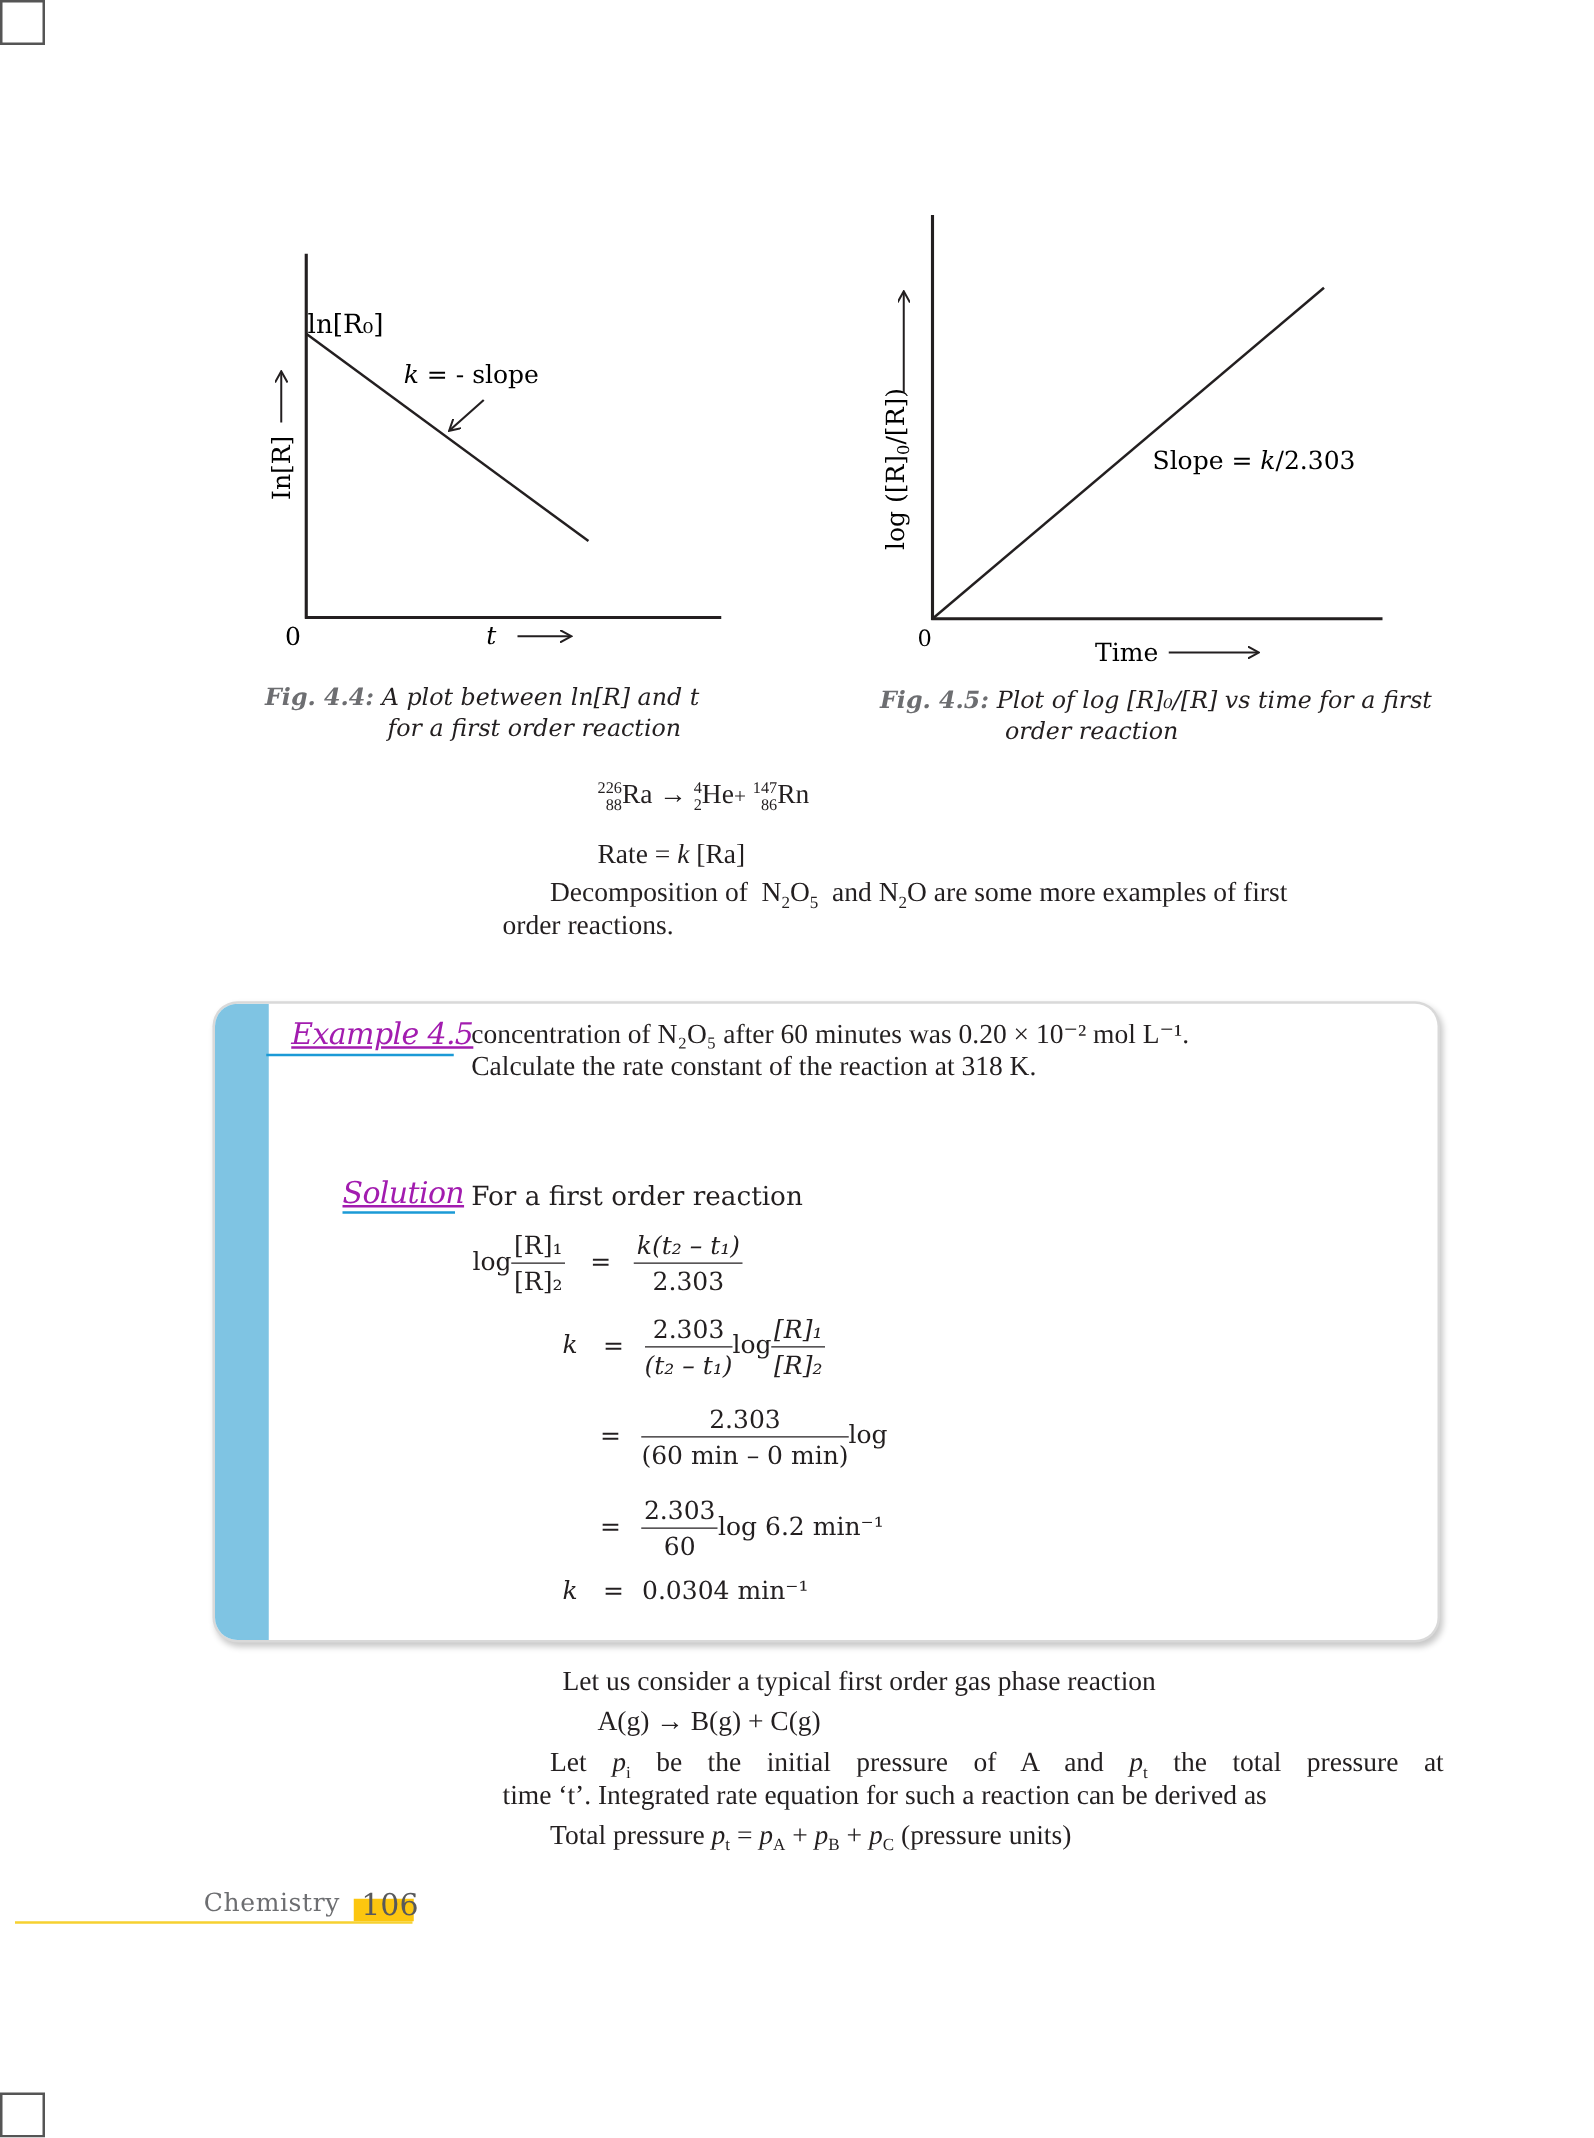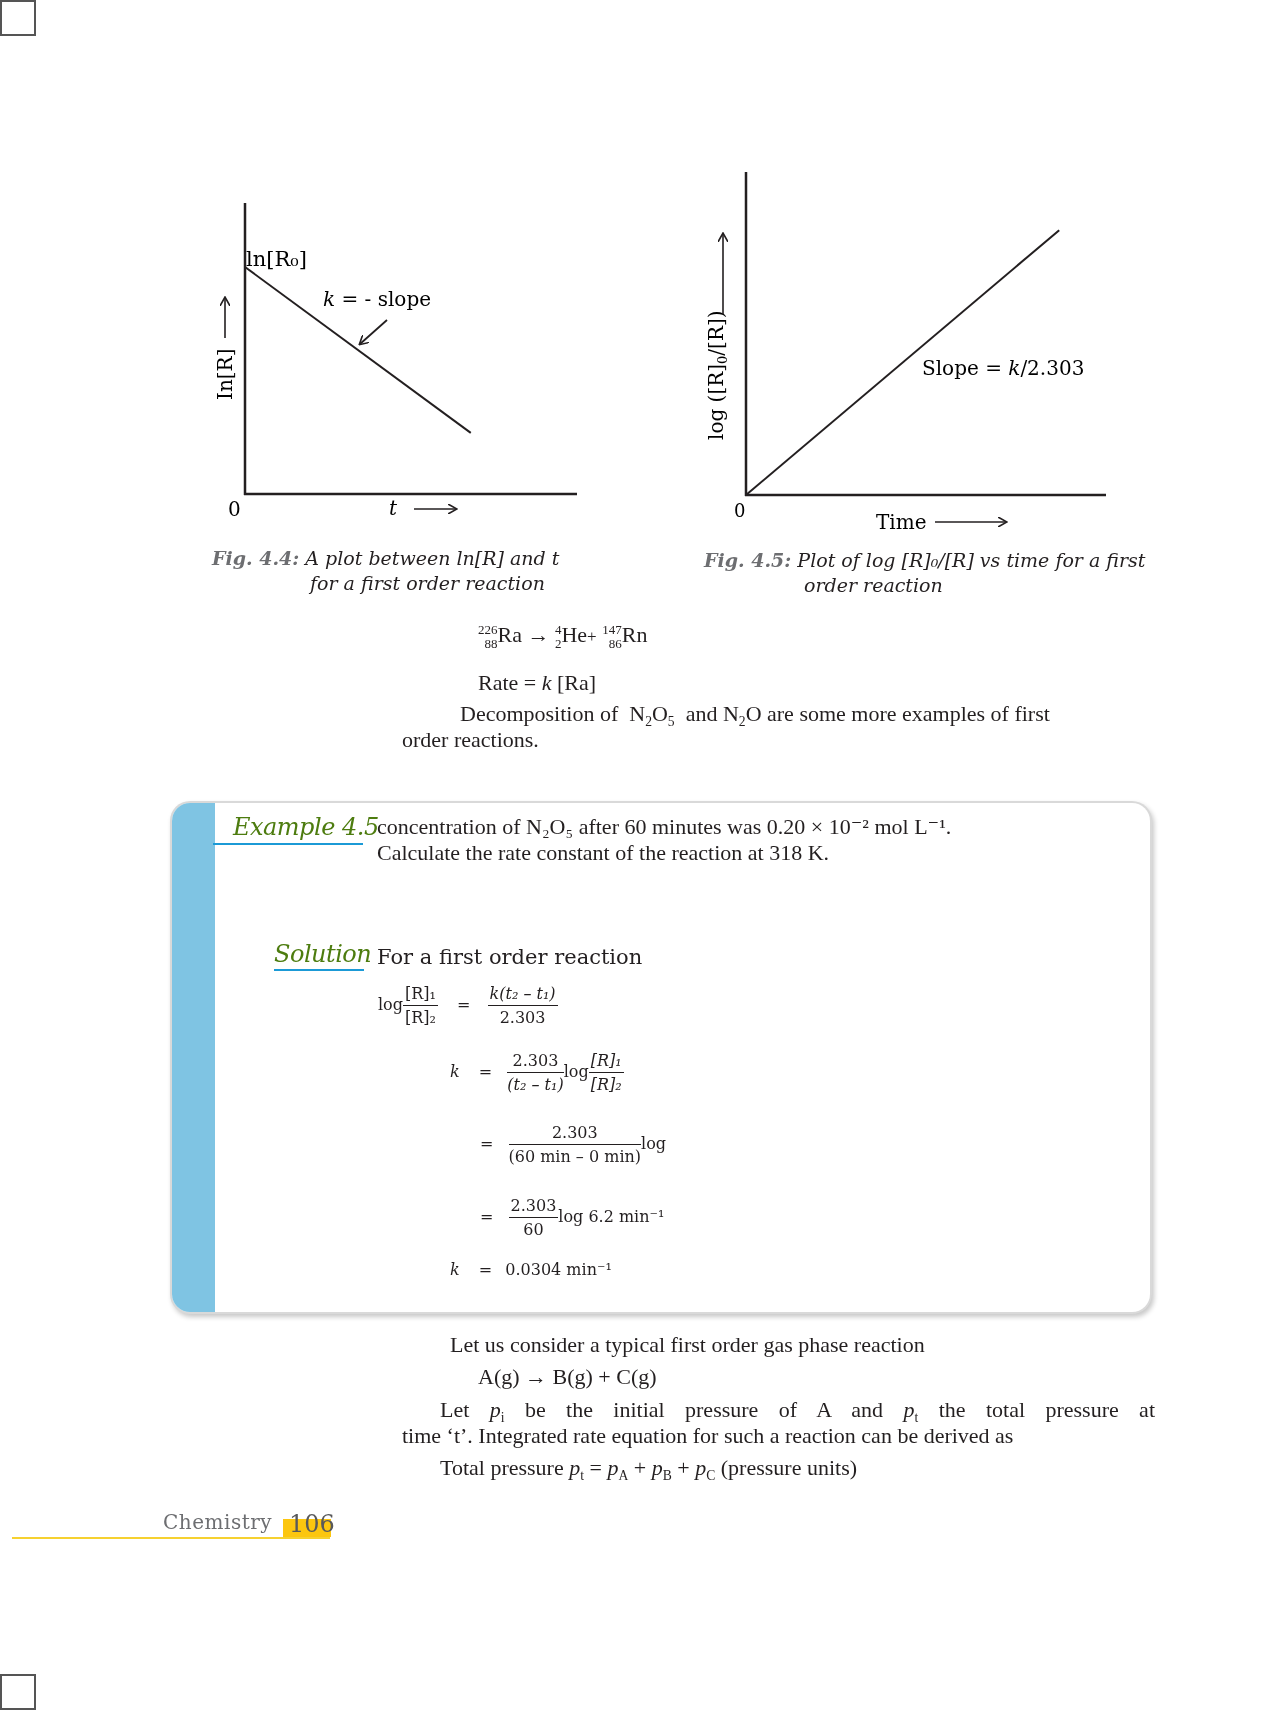--- a/index.html
+++ b/index.html
@@ -11,23 +11,23 @@
   .it { font-style:italic; }
   .corner { position:absolute; width:36px; height:36px; border:2px solid #555; box-sizing:border-box; background:#fff; }
   svg text { font-family:"DejaVu Serif", serif; }
   .cap { font-size:19px; font-style:italic; line-height:25px; color:#231f20; }
   .cap .lbl { font-weight:bold; color:#6d6e71; }
   sub, sup { font-size:62%; line-height:0; }
   .example-box { position:absolute; left:172px; top:803px; width:978px; height:509px;
                  border-radius:18px; background:#fff;
                  box-shadow: 0 0 0 2px #d9d9d9, 2px 3px 5px 2px #c8c8c8; overflow:hidden; }
   .example-strip { position:absolute; left:0; top:0; width:43px; height:100%; background:#7fc4e3; }
-  .ex-title { position:absolute; font-family:"DejaVu Serif", serif; font-style:italic; color:#4d7c0f; font-size:24px; letter-spacing:-0.5px; }
+  .ex-title { position:absolute; font-family:"DejaVu Serif", serif; font-style:italic; color:#a21caf; font-size:24px; letter-spacing:-0.5px;text-decoration:underline; }
   .ex-rule { position:absolute; height:2px; background:#1b9ad6; }
-  .math { font-family:"DejaVu Serif", serif; font-size:16px; position:absolute; white-space:nowrap; }
+  .math { font-family:"DejaVu Serif", serif; font-size:20px; position:absolute; white-space:nowrap; }
   .frac { display:inline-block; vertical-align:middle; text-align:center; }
   .frac .num { display:block; padding:0 2px 2px 2px; border-bottom:1.5px solid #231f20; }
   .frac .den { display:block; padding-top:2px; }
   .footer-line { position:absolute; left:12px; top:1537px; width:318px; height:2px; background:#f6d130; }
   .page-tab { position:absolute; left:283px; top:1519px; width:48px; height:18px; background:#fcc60f; }
 </style>
 </head>
 <body>
 
 <div class="corner" style="left:0;top:0;"></div>
@@ -77,21 +77,21 @@
 <div class="abs serif" style="left:478px;top:622px;font-size:22px;white-space:nowrap;">
   <span style="display:inline-block;vertical-align:middle;text-align:right;font-size:13px;line-height:14px;"><span>226</span><br><span>88</span></span><span>Ra</span>
   <span>→</span>
   <span style="display:inline-block;vertical-align:middle;text-align:right;font-size:13px;line-height:14px;"><span>4</span><br><span>2</span></span><span>He</span><span style="font-size:17px;">+</span>
   <span style="display:inline-block;vertical-align:middle;text-align:right;font-size:13px;line-height:14px;"><span>147</span><br><span>86</span></span><span>Rn</span>
 </div>
 <div class="abs serif" style="left:478px;top:670px;font-size:22px;">
   <span>Rate =</span> <span class="it">k</span> <span>[Ra]</span>
 </div>
 
-<div class="abs serif" style="left:440px;top:700px;font-size:22px;line-height:27px;width:715px;margin-left:20px;">
+<div class="abs serif" style="left:440px;top:700px;font-size:22px;line-height:27px;width:715px;">
   <span>Decomposition of</span>&nbsp; <span>N</span><sub>2</sub><span>O</span><sub>5</sub>&nbsp; <span>and N</span><sub>2</sub><span>O are some more examples of first</span>
 </div>
 <div class="abs serif" style="left:402px;top:727px;font-size:22px;">order reactions.</div>
 
 <div class="example-box">
   <div class="example-strip"></div>
 </div>
 <div class="ex-title" style="left:233px;top:813px;">Example 4.5</div>
 <div class="ex-rule" style="left:213px;top:843px;width:150px;"></div>
 

